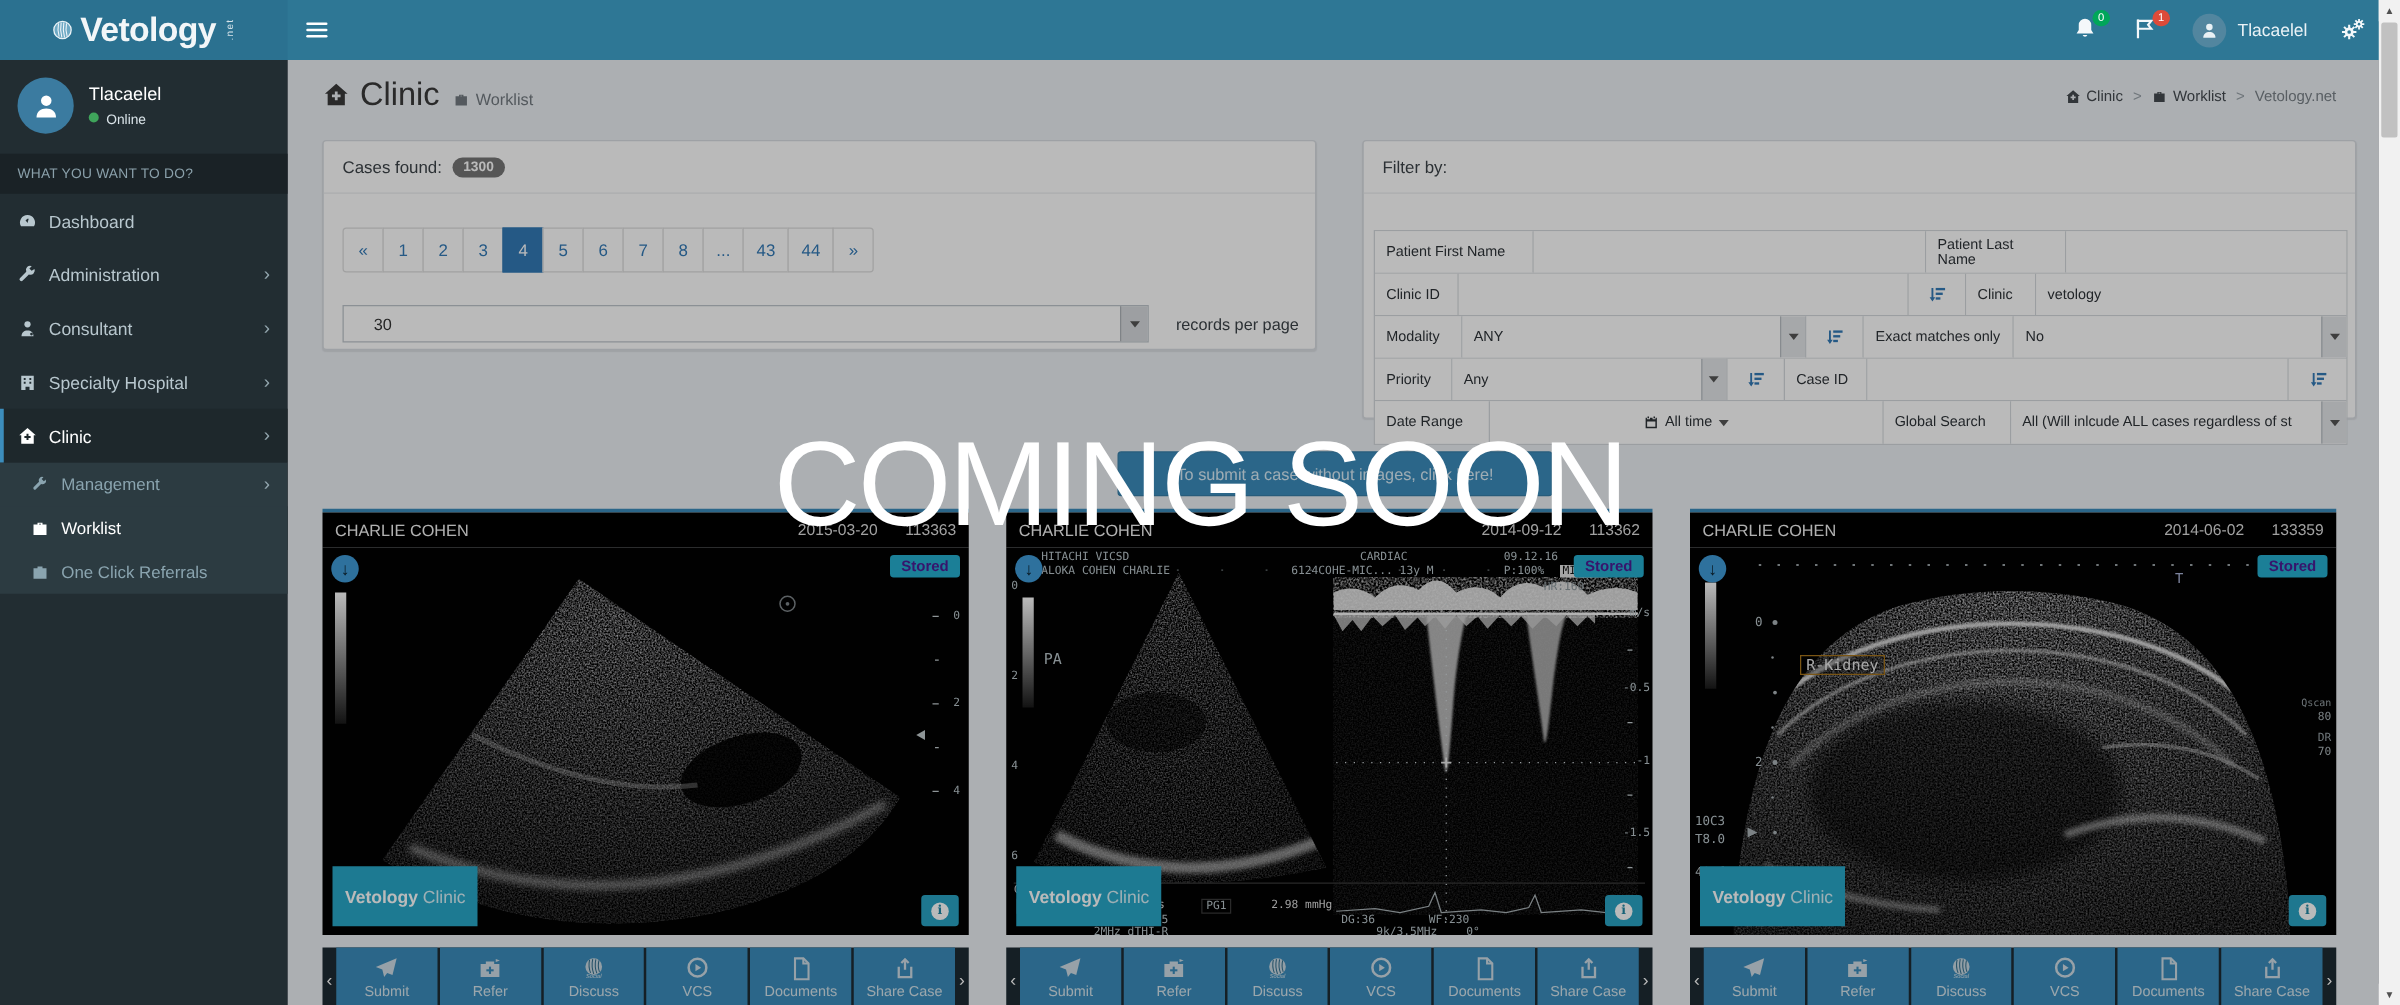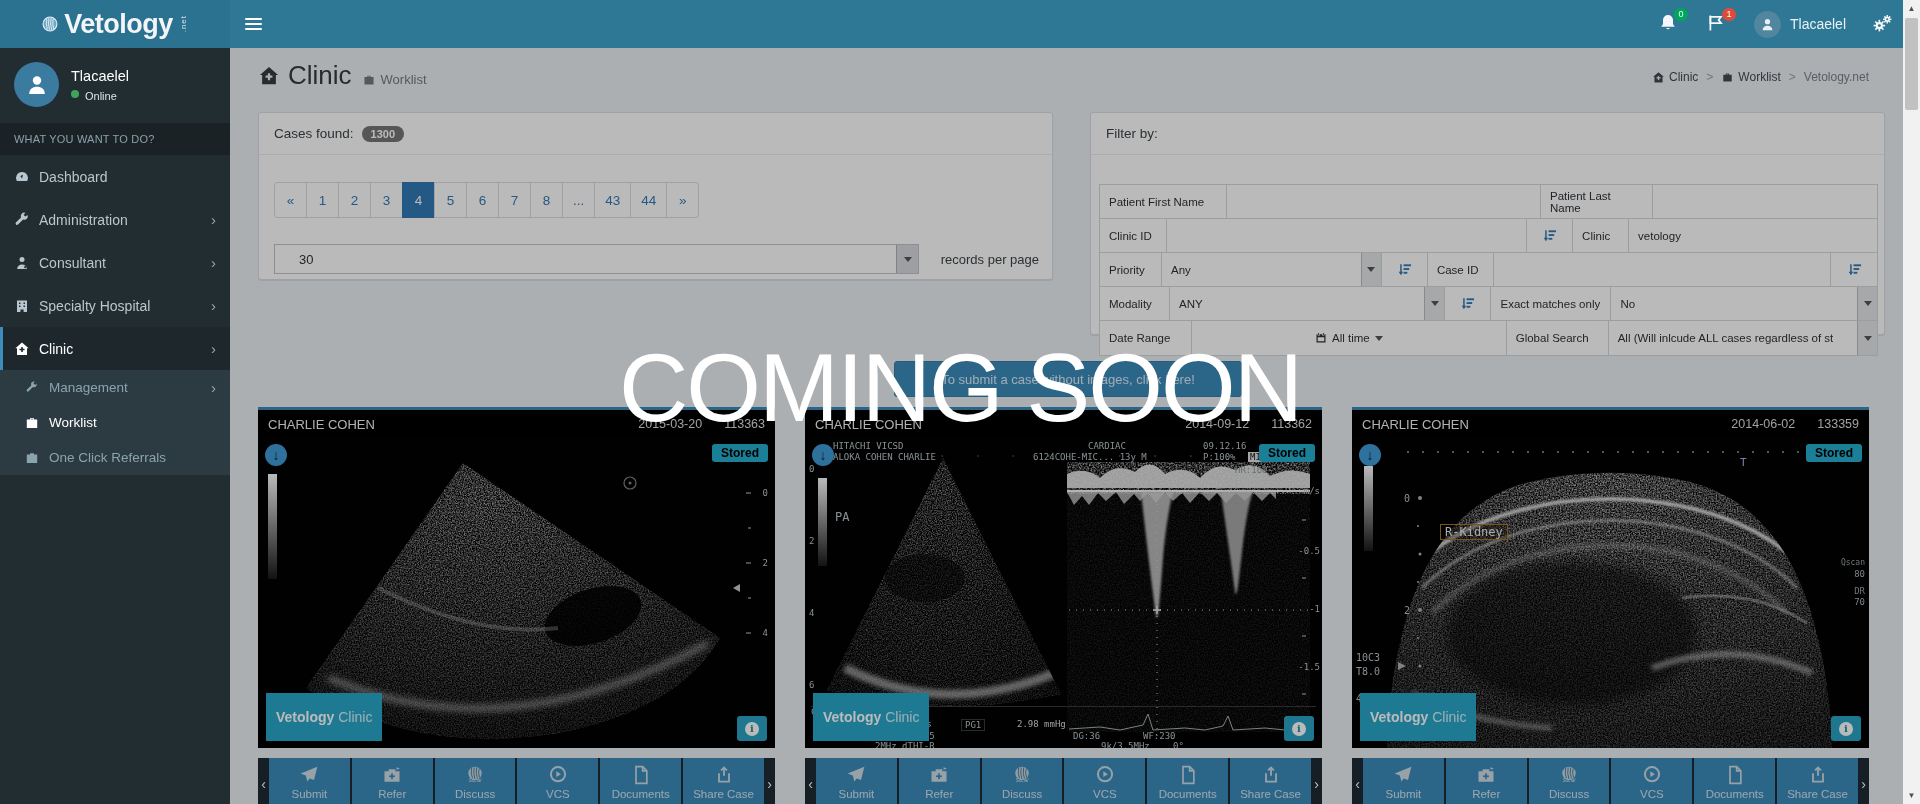--- a/index.html
+++ b/index.html
@@ -106,21 +106,21 @@
   .case-card { width:517px; }
   .card-topline { height:3px; background:#3c8dbc; }
   .card-head { background:#000; height:28px; display:flex; align-items:center; padding:0 10px;
                color:#f2f2f2; font-size:13px; }
   .card-head .meta { margin-left:auto; color:#ddd; display:flex; gap:22px; font-size:12.5px; }
   .card-img { position:relative; width:517px; height:310px; background:#020202; overflow:hidden; }
   .card-img svg.echo { position:absolute; left:0; top:0; }
   .dl-icon { position:absolute; left:7px; top:6px; width:22px; height:22px; border-radius:50%;
              background:#3f9bd8; color:#0e2430; font-size:14px; font-weight:bold; display:flex;
              align-items:center; justify-content:center; cursor:pointer; z-index:5; }
-  .stored-badge { position:absolute; right:7px; top:6px; background:#25aecf; color:#000000; font-size:12px;
+  .stored-badge { position:absolute; right:7px; top:6px; background:#25aecf; color:#4c1d95; font-size:12px;
                   font-weight:bold; padding:2px 9px; border-radius:3px; z-index:5; }
   .gray-bar { position:absolute; width:9px; background:linear-gradient(#fff,#999 45%,#1a1a1a); z-index:2; }
   .us-text { position:absolute; color:#b9c5ca; font-family:"DejaVu Sans Mono",monospace; font-size:9px;
              white-space:nowrap; z-index:3; }
   .us-text.big { font-size:12px; }
   .mi-chip { background:#e4e4e4; color:#111; padding:0 2px; }
   .rkidney { border:1px solid #a8751c; padding:0 4px; color:#e8e8e8; font-size:12px;
              font-family:"DejaVu Sans Mono",monospace; background:rgba(0,0,0,0.25); }
   .vet-badge { position:absolute; left:8px; bottom:7px; background:#29a8c9; color:#fff; padding:16px 10px;
                font-size:14px; z-index:6; cursor:pointer; }
@@ -397,20 +397,46 @@
                 <rect x="7" y="6.5" width="6" height="2"></rect>
                 <rect x="7" y="10.5" width="4" height="2"></rect>
             <path d="M3.4 2.5h1.6v8h1.6L4.2 14 1.8 10.5h1.6z"></path>
               </g>
           </svg>
         </div>
         <div class="fcell flabel" style="width:56px">Clinic</div>
         <div class="fcell ffield">vetology</div>
       </div>
       <div class="frow">
+        <div class="fcell flabel" style="width:70px">Modality</div>
+        <div class="fcell fselect">
+          <span>ANY</span>
+          <span class="sel-arrowbox">
+              <span class="caret-down"></span>
+            </span>
+        </div>
+        <div class="fcell fsort">
+          <svg width="15" height="15" viewBox="0 0 16 16">
+            <g fill="#337ab7">
+                <rect x="7" y="2.5" width="8" height="2"></rect>
+                <rect x="7" y="6.5" width="6" height="2"></rect>
+                <rect x="7" y="10.5" width="4" height="2"></rect>
+            <path d="M3.4 2.5h1.6v8h1.6L4.2 14 1.8 10.5h1.6z"></path>
+              </g>
+          </svg>
+        </div>
+        <div class="fcell flabel" style="width:120px">Exact matches only</div>
+        <div class="fcell fselect">
+          <span>No</span>
+          <span class="sel-arrowbox">
+              <span class="caret-down"></span>
+            </span>
+        </div>
+      </div>
+      <div class="frow">
         <div class="fcell flabel" style="width:62px">Priority</div>
         <div class="fcell fselect">
           <span>Any</span>
           <span class="sel-arrowbox">
               <span class="caret-down"></span>
             </span>
         </div>
         <div class="fcell fsort">
           <svg width="15" height="15" viewBox="0 0 16 16">
             <g fill="#337ab7">
@@ -427,46 +453,20 @@
           </div>
         <div class="fcell fsort">
           <svg width="15" height="15" viewBox="0 0 16 16">
             <g fill="#337ab7">
                 <rect x="7" y="2.5" width="8" height="2"></rect>
                 <rect x="7" y="6.5" width="6" height="2"></rect>
                 <rect x="7" y="10.5" width="4" height="2"></rect>
             <path d="M3.4 2.5h1.6v8h1.6L4.2 14 1.8 10.5h1.6z"></path>
               </g>
           </svg>
-        </div>
-      </div>
-      <div class="frow">
-        <div class="fcell flabel" style="width:70px">Modality</div>
-        <div class="fcell fselect">
-          <span>ANY</span>
-          <span class="sel-arrowbox">
-              <span class="caret-down"></span>
-            </span>
-        </div>
-        <div class="fcell fsort">
-          <svg width="15" height="15" viewBox="0 0 16 16">
-            <g fill="#337ab7">
-                <rect x="7" y="2.5" width="8" height="2"></rect>
-                <rect x="7" y="6.5" width="6" height="2"></rect>
-                <rect x="7" y="10.5" width="4" height="2"></rect>
-            <path d="M3.4 2.5h1.6v8h1.6L4.2 14 1.8 10.5h1.6z"></path>
-              </g>
-          </svg>
-        </div>
-        <div class="fcell flabel" style="width:120px">Exact matches only</div>
-        <div class="fcell fselect">
-          <span>No</span>
-          <span class="sel-arrowbox">
-              <span class="caret-down"></span>
-            </span>
         </div>
       </div>
       <div class="frow">
         <div class="fcell flabel" style="width:92px">Date Range</div>
         <div class="fcell ffield fcenter" style="flex-basis:297px">
           <svg width="12" height="12" viewBox="0 0 16 16" fill="#2e3338">
             <path d="M4 1.5h1.6v2H4zm6.4 0H12v2h-1.6zM2 3h1.4v1.6h3.2V3h2.8v1.6h3.2V3H14v11H2zm1.6 4v5.4h8.8V7z"></path>
           </svg>
           <span>All time</span>
           <span class="caret-down"></span>
@@ -650,21 +650,21 @@
         <span class="stored-badge">Stored</span>
         <span class="us-text" style="left:28px; top:3px;">HITACHI  VICSD</span>
         <span class="us-text" style="left:283px; top:3px;">CARDIAC</span>
         <span class="us-text" style="left:398px; top:3px;">09.12.16</span>
         <span class="us-text" style="left:28px; top:14px;">ALOKA   COHEN CHARLIE</span>
         <span class="us-text" style="left:228px; top:14px;">6124COHE-MIC...   13y M</span>
         <span class="us-text" style="left:398px; top:14px;">P:100%</span>
         <span class="us-text mi-chip" style="left:443px; top:14px;">MI 0.4</span>
         <span class="us-text" style="left:430px; top:27px; color:#8d989d;">HR:160</span>
         <span class="gray-bar" style="left:13px; top:40px; height:88px;"></span>
-        <span class="us-text big" style="left:30px; top:72px;text-align:center;">PA</span>
+        <span class="us-text big" style="left:30px; top:82px;text-align:center;">PA</span>
         <span class="us-text" style="left:4px; top:26px;">0</span>
         <span class="us-text" style="left:4px; top:98px;">2</span>
         <span class="us-text" style="left:4px; top:170px;">4</span>
         <span class="us-text" style="left:4px; top:242px;">6</span>
         <span class="us-text" style="right:2px; top:48px;">m/s</span>
         <span class="us-text" style="right:2px; top:108px;">-0.5</span>
         <span class="us-text" style="right:2px; top:166px;">-1</span>
         <span class="us-text" style="right:2px; top:224px;">-1.5</span>
         <span class="us-text" style="left:6px; top:268px; border-top:1px solid #3a3a3a; width:505px;">Calip</span>
         <span class="us-text meas-box" style="left:8px; top:281px;">V1</span>

